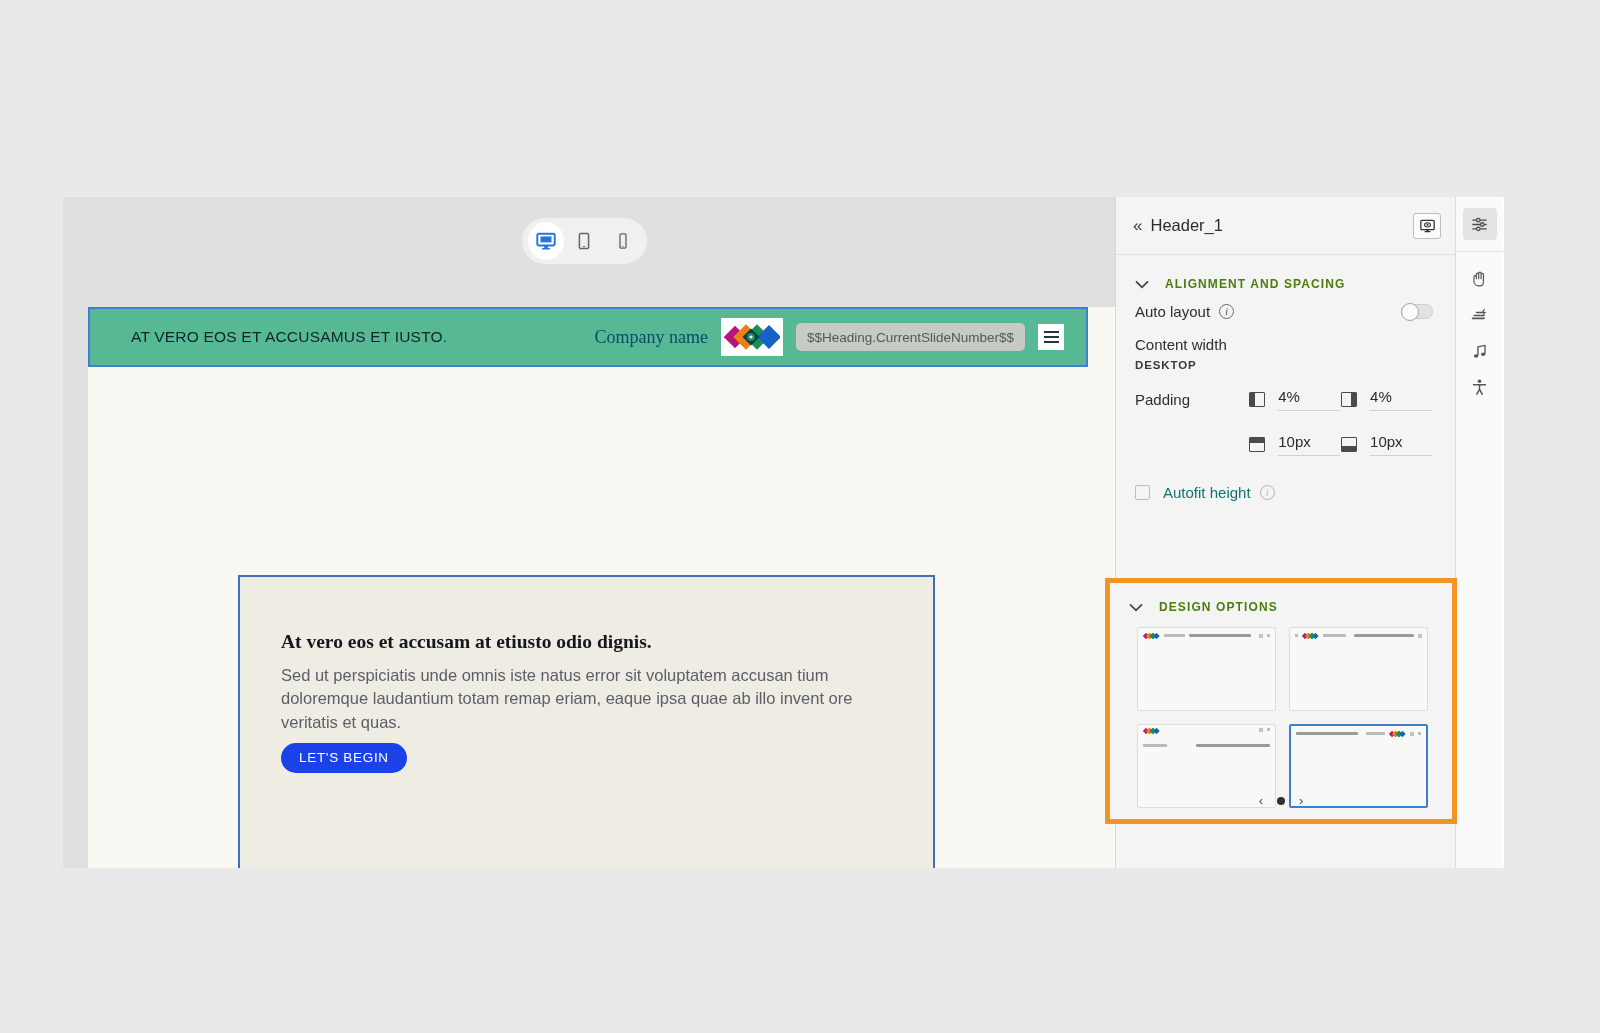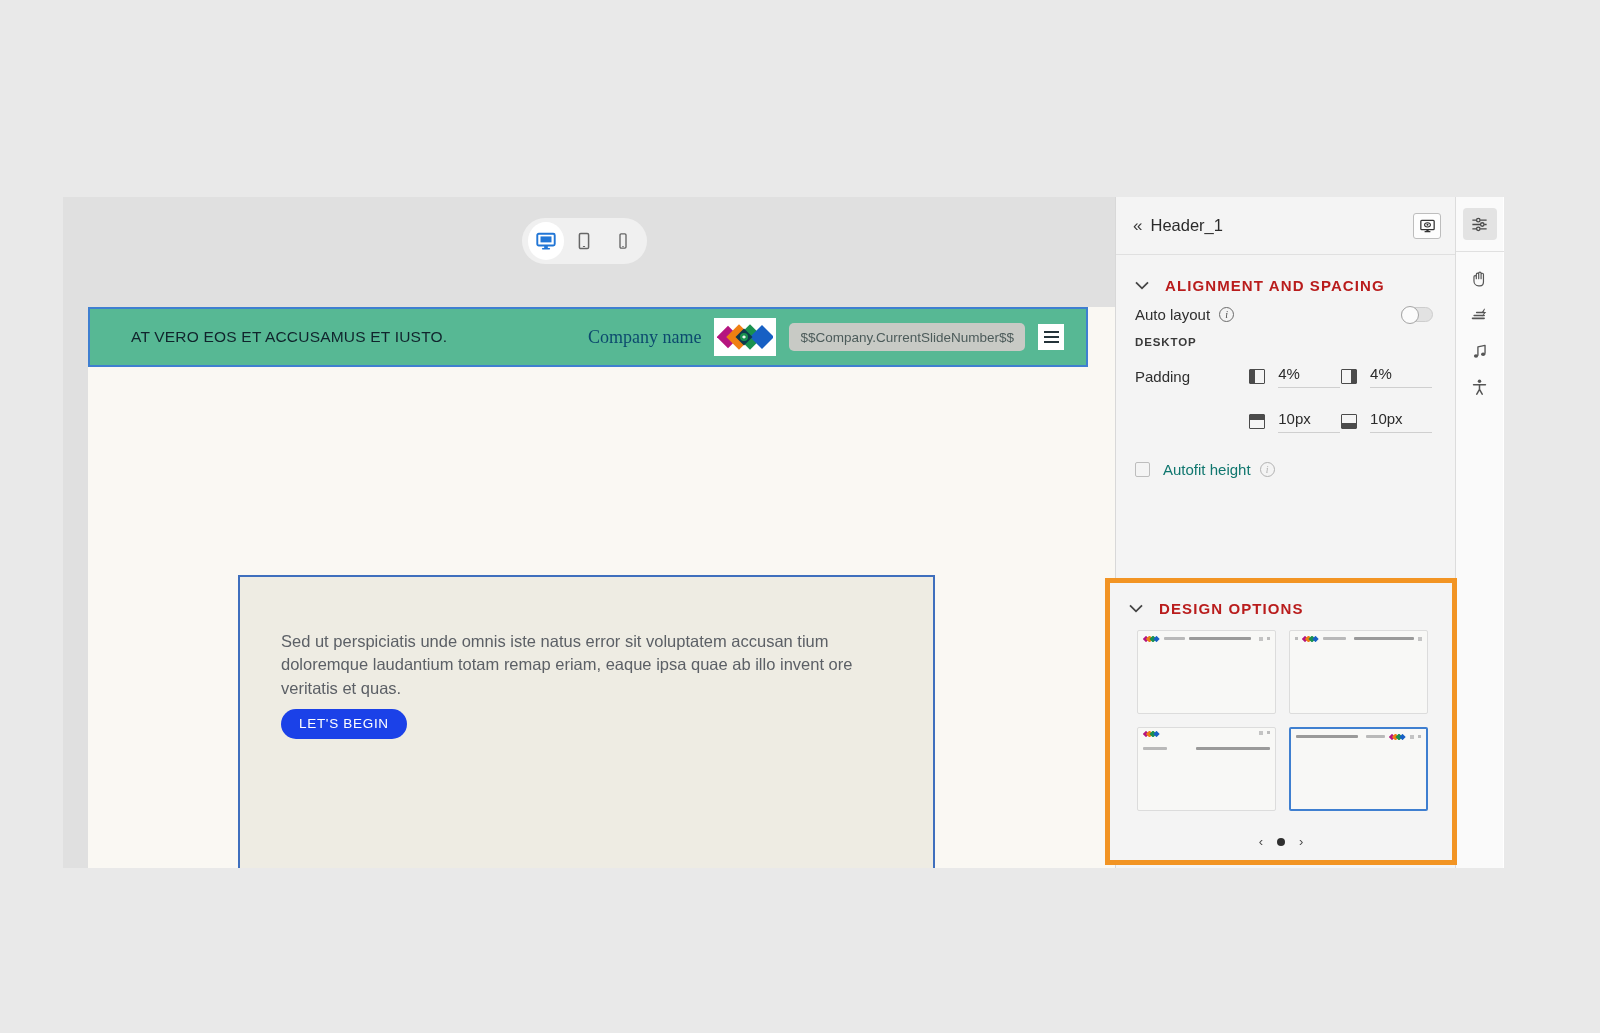--- a/index.html
+++ b/index.html
@@ -167,22 +167,22 @@
     background: #fdfdfd;
     display: flex; align-items: center; justify-content: center;
   }
 
   .section-head {
     display: flex; align-items: center;
     padding: 22px 0 0 19px;
     gap: 16px;
   }
   .section-title {
-    font-size: 15px; font-weight: bold;
-    letter-spacing: 1.1px; color: #b91c1c;
+    font-size: 12px; font-weight: bold;
+    letter-spacing: 1.1px; color: #4d7c0f;
   }
   .row {
     display: flex; align-items: center;
     padding: 0 22px 0 19px;
     min-height: 40px;
   }
   .row-label { font-size: 15px; color: #2f2f2f; }
   .info-i {
     width: 15px; height: 15px; border-radius: 50%;
     border: 1.3px solid #6b6b6b;
@@ -259,21 +259,21 @@
     width: 15px; height: 15px;
     border: 1.4px solid #bdbdbd; border-radius: 2px;
     margin-right: 13px;
   }
   .dim-text { color: #0f766e; }
 
   
   .design-wrap {
     position: absolute;
     left: -11px; top: 381px;
-    width: 352px; height: 287px;
+    width: 352px; height: 246px;
     border: 5px solid #f29423;
     background: #f4f4f4;
   }
   .thumbs {
     display: grid;
     grid-template-columns: 1fr 1fr;
     gap: 13px;
     padding: 13px 24px 0 27px;
   }
   .thumb {
@@ -380,30 +380,31 @@
               <g transform="translate(45,15) rotate(45)">
                   <rect x="-8.5" y="-8.5" width="17" height="17" fill="#1760c4"></rect>
                 </g>
               <g transform="translate(27,15) rotate(45)">
                   <rect x="-6" y="-6" width="12" height="12" fill="#0e3a4c"></rect>
                 </g>
               <circle cx="27" cy="15" r="4" fill="#19914f"></circle>
               <path d="M25.4 15 h3.2 M27 13.4 v3.2" stroke="#fff" stroke-width="1.3"></path>
             </svg>
           </div>
-          <div class="slidenum-pill">$$Company.CurrentSlideNumber$$</div>
+          <div class="slidenum-pill">$$Heading.CurrentSlideNumber$$</div>
           <div class="burger">
             <i></i>
               <i></i>
               <i></i>
           </div>
         </div>
       </div>
 
       <div class="content-card">
+        <div class="c-sub">At vero eos et accusam at etiusto odio dignis.</div>
         <div class="c-body">Sed ut perspiciatis unde omnis iste natus error sit voluptatem accusan tium doloremque laudantium totam remap eriam, eaque ipsa quae ab illo invent ore veritatis et quas.</div>
         <div class="cta">LET'S BEGIN</div>
       </div>
     </div>
   </div>
 
   <div class="props">
 
     <div class="props-head">
       <span class="chev-back">«</span>
@@ -428,20 +429,23 @@
 
     <div class="row">
       <span class="row-label">Auto layout</span>
       <span class="info-i">i</span>
       <span class="spacer"></span>
       <span class="toggle">
           <i></i>
         </span>
     </div>
 
+    <div class="row" style="min-height:26px">
+      <span class="row-label">Content width</span>
+    </div>
 
 
     <div class="device-label">DESKTOP</div>
 
     <div class="pad-grid">
       <div class="pad-row">
         <span class="row-label">Padding</span>
         <span class="pad-field">
           <i class="pad-ico left"></i>
           <span class="pad-input">4%</span>

